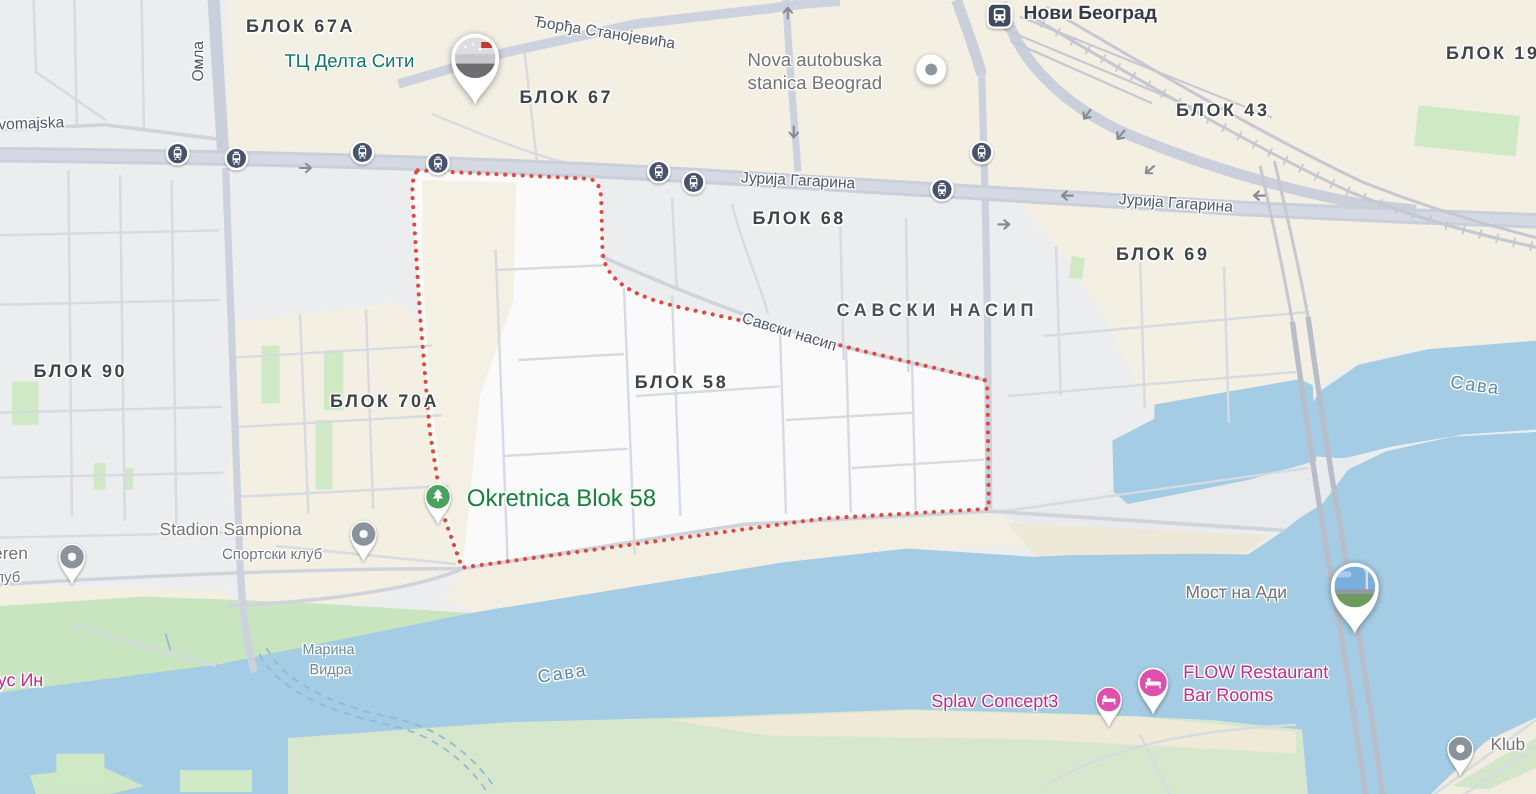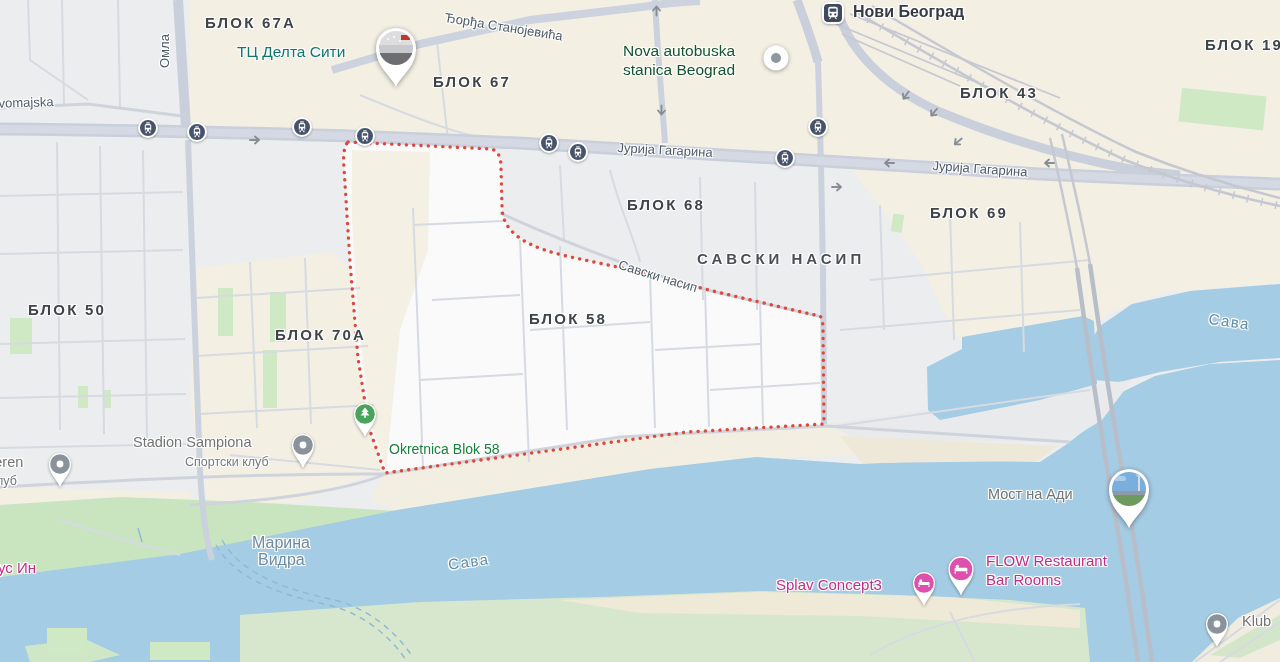--- a/index.html
+++ b/index.html
@@ -6,25 +6,25 @@
   #map{position:relative;width:1280px;height:662px;overflow:hidden;
        font-family:Liberation Sans, sans-serif;background:#ecedee;cursor:grab;}
   #base{position:absolute;left:0;top:0;}
   #overlay{position:absolute;left:0;top:0;width:1280px;height:662px;}
   .lbl{position:absolute;white-space:nowrap;
        text-shadow:-1px -1px 0 #fff,1px -1px 0 #fff,-1px 1px 0 #fff,1px 1px 0 #fff,0 0 3px #fff;}
   .block{font-size:15px;font-weight:bold;color:#3f4449;letter-spacing:2.2px;}
   .area{font-size:15px;font-weight:bold;color:#4a4f55;letter-spacing:4px;}
   .street{font-size:13px;color:#4e5a68;}
   .water-lbl{font-size:15px;color:#5d8ba8;letter-spacing:1.5px;}
-  .water-sm{font-size:16px;color:#6e8aa1;}
-  .poi-dark{font-size:15.5px;color:#14532d;text-align:center;}
+  .water-sm{font-size:12px;color:#6e8aa1;}
+  .poi-dark{font-size:15.5px;color:#737373;text-align:center;}
   .transit{font-size:16px;font-weight:bold;color:#353b44;}
   .poi-blue{font-size:15.5px;color:#0f766e;}
-  .poi-green{font-size:14px;color:#17813b;margin-top:36px;}
+  .poi-green{font-size:20px;color:#17813b;}
   .poi-pink{font-size:15px;color:#c02e8c;font-weight:500;}
   .poi-gray{font-size:14.5px;color:#737373;font-weight:500;}
   .poi-sub{font-size:12.5px;color:#74797e;}
   .marker{position:absolute;}
   .marker svg{display:block;overflow:visible;}
 </style>
 </head>
 <body>
 
 <div id="map">
@@ -158,25 +158,25 @@
     <path d="M222,540 C240,572 280,588 330,599 C368,607 396,632 412,656"></path>
     <path d="M216,545 C234,577 274,593 324,604 C362,612 390,636 406,660"></path>
   </g>
   <line x1="138" y1="528" x2="142" y2="542" stroke="#8fb8d2" stroke-width="1.4"></line>
 
   <path d="M348,142 L492,149 C499,152 501,158 501,168 L502,206 C502,219 507,228 517,236 C532,248 556,254 580,259 L622,268 L713,291 L806,313 L820,316 C822,318 823,322 823,330 L824,424 L687,432 L385,473 L369,428 L358,358 L350,262 L344,168 C343,155 344,146 348,142 Z" fill="none" stroke="#e0483c" stroke-width="3.4" stroke-linecap="round" stroke-dasharray="0.1 7.2"></path>
 </svg>
 <div id="overlay">
       <div class="lbl block" style="left: 205px; top: 14px;">БЛОК 67А</div>
       <div class="lbl block" style="left: 433px; top: 73px;">БЛОК 67</div>
-      <div class="lbl block" style="left: 960px; top: 84px;">БЛОК 43</div>
+      <div class="lbl block" style="left: 980px; top: 84px;">БЛОК 43</div>
       <div class="lbl block" style="left: 1205px; top: 36px;">БЛОК 19</div>
-      <div class="lbl block" style="left: 627px; top: 196px;">БЛОК 68</div>
+      <div class="lbl block" style="left: 627px; top: 174px;">БЛОК 68</div>
       <div class="lbl block" style="left: 930px; top: 204px;">БЛОК 69</div>
-      <div class="lbl block" style="left: 28px; top: 301px;">БЛОК 50</div>
+      <div class="lbl block" style="left: 28px; top: 301px;">БЛОК 90</div>
       <div class="lbl block" style="left: 232px; top: 326px; margin-left: 43px;">БЛОК 70А</div>
       <div class="lbl block" style="left: 529px; top: 310px;">БЛОК 58</div>
       <div class="lbl area" style="left: 697px; top: 250px;">САВСКИ НАСИП</div>
       <div class="lbl street" style="left: 446px; top: 10px; transform: rotate(9deg); transform-origin: 0px 0px;">Ђорђа Станојевића</div>
       <div class="lbl street" style="left: 618px; top: 140px; transform: rotate(3deg); transform-origin: 0px 0px;">Јурија Гагарина</div>
       <div class="lbl street" style="left: 933px; top: 158px; transform: rotate(4deg); transform-origin: 0px 0px;">Јурија Гагарина</div>
       <div class="lbl street" style="left: 621px; top: 257px; transform: rotate(17deg); transform-origin: 0px 0px;">Савски насип</div>
       <div class="lbl street" style="left: 157px; top: 68px; transform: rotate(-90deg); transform-origin: 0px 0px;">Омла</div>
       <div class="lbl street" style="left: -6px; top: 96px; transform: rotate(-2deg); transform-origin: 0px 0px;">rvomajska</div>
       <div class="lbl water-lbl" style="left: 447px; top: 556px; transform: rotate(-8deg); transform-origin: 0px 0px;">Сава</div>

